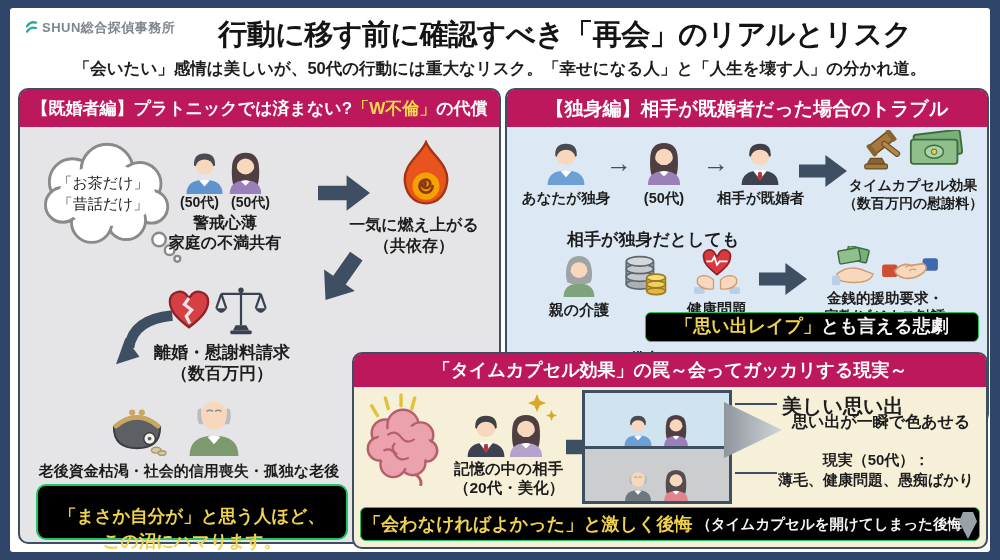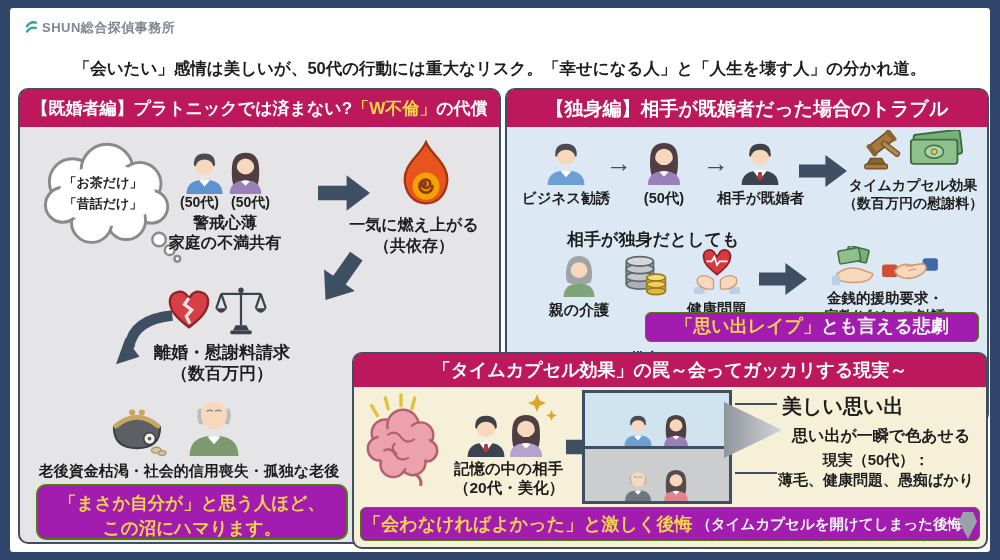--- a/index.html
+++ b/index.html
@@ -29,26 +29,26 @@
 
   .abs { position:absolute; }
   .cap { font-weight:bold; color:#1d1d1d; text-align:center; }
   .nowrap { white-space:nowrap; }
 
   
   .barrow { background:#3e4f63; clip-path:polygon(0 31%,55% 31%,55% 3%,100% 50%,55% 97%,55% 69%,0 69%); }
   .sarrow { color:#3e4f63; font-size:26px; font-weight:bold; line-height:1; }
 
   
-  .darkbox { background:#a21caf; border:2px solid #4d7c0f; border-radius:10px; text-align:center; }
+  .darkbox { background:#000000; border:2px solid #22c55e; border-radius:10px; text-align:center; }
   .yellow { color:#f0d24e; } .white { color:#f5f5f5; }
 
   
   .bubble-text { position:absolute; left:0; right:12px; top:36px; text-align:center;
-                 font-size:13px; font-weight:bold; color:#222; line-height:21px; }
+                 font-size:15px; font-weight:normal; color:#222; line-height:21px; }
 
   
   .pp { display:inline-block; }
 
   
   .photo-frame { background:#3e4f63; border:3px solid #3e4f63; display:grid;
                  grid-template-rows:1fr 1fr; gap:3px; }
   .photo { display:flex; align-items:flex-end; justify-content:center; gap:4px; overflow:hidden; }
   .photo-young { background:#cfe4ef; }
   .photo-old { background:#cbcdcf; }
@@ -101,20 +101,21 @@
 <div class="stage">
   <div class="page">
 
     <div class="logo">
       <svg width="15" height="16" viewBox="0 0 16 18">
         <path d="M3 7 q4 -6 10 -4" stroke="#2aa79b" stroke-width="2.6" fill="none" stroke-linecap="round"></path>
         <path d="M3 13 q4 -6 10 -4" stroke="#2aa79b" stroke-width="2.6" fill="none" stroke-linecap="round"></path>
       </svg>
       <span>SHUN総合探偵事務所</span>
     </div>
+    <div class="title">行動に移す前に確認すべき「再会」のリアルとリスク</div>
     <div class="subtitle">「会いたい」感情は美しいが、50代の行動には重大なリスク。「幸せになる人」と「人生を壊す人」の分かれ道。</div>
 
     <section class="panel married-panel">
       <div class="panel-header">
         <span>【既婚者編】プラトニックでは済まない?</span><span class="hl">「W不倫」</span><span>の代償</span>
       </div>
 
       <div class="abs" style="left:12px; top:46px; width:154px; height:132px;">
         <svg width="154" height="132" viewBox="0 0 160 134">
           <g fill="#fff" stroke="#8a8a8a" stroke-width="3">
@@ -213,34 +214,34 @@
           <circle cx="45" cy="40" r="2" fill="#5c5f63"></circle>
           <ellipse cx="52" cy="52" rx="5" ry="3" fill="#d9c9a4" stroke="#a9996f" stroke-width="1.5"></ellipse>
           <ellipse cx="58" cy="55" rx="4" ry="2.5" fill="#d9c9a4" stroke="#a9996f" stroke-width="1.5"></ellipse>
         </svg>
         <svg class="pp" width="64" height="68" style="--shirt:#7d9a6f">
             <use href="#sym-oldman"></use>
           </svg>
       </div>
       <div class="abs cap nowrap" style="left:2px; top:372px; width:334px; font-size:15px;">老後資金枯渇・社会的信用喪失・孤独な老後</div>
 
-      <div class="abs darkbox" style="left:16px; top:394px; width:312px; height:56px; padding-top:5px;">
+      <div class="abs darkbox" style="left:16px; top:394px; width:312px; height:56px; padding-top:18px;">
         <div class="yellow nowrap" style="font-size:17.5px; font-weight:bold; line-height:25px;">「まさか自分が」と思う人ほど、</div>
         <div class="yellow nowrap" style="font-size:17.5px; font-weight:bold; line-height:25px;">この沼にハマります。</div>
       </div>
     </section>
 
     <section class="panel single-panel">
       <div class="panel-header">【独身編】相手が既婚者だった場合のトラブル</div>
 
       <div class="abs" style="left:14px; top:46px; width:90px; text-align:center;">
         <svg class="pp" width="46" height="49" style="--hair:#4a4a52;--shirt:#6c9fd4">
             <use href="#sym-man"></use>
           </svg>
-        <div class="cap nowrap" style="font-size:14.5px;">ビジネス勧誘</div>
+        <div class="cap nowrap" style="font-size:14.5px;">あなたが独身</div>
       </div>
       <div class="abs sarrow" style="left:99px; top:60px;">→</div>
       <div class="abs" style="left:114px; top:46px; width:86px; text-align:center;">
         <svg class="pp" width="46" height="49" style="--hair:#4f3e42;--shirt:#9b7fb8">
             <use href="#sym-woman"></use>
           </svg>
         <div class="cap nowrap" style="font-size:14.5px;">(50代)</div>
       </div>
       <div class="abs sarrow" style="left:196px; top:60px;">→</div>
       <div class="abs" style="left:210px; top:46px; width:86px; text-align:center;">
@@ -408,21 +409,21 @@
           <svg class="pp" width="34" height="36" style="--hair:#564c4e;--shirt:#e2838d">
               <use href="#sym-woman"></use>
             </svg>
         </div>
       </div>
 
       <div class="abs gray-tri" style="left:370px; top:48px; width:58px; height:56px;"></div>
 
       <div class="abs connector" style="left:381px; top:49px; width:42px;"></div>
       <div class="abs cap nowrap" style="left:428px; top:39px; font-size:20px;">美しい思い出</div>
-      <div class="abs cap nowrap" style="left:438px; top:72px; font-size:16px;">思い出が一瞬で色あせる</div>
+      <div class="abs cap nowrap" style="left:438px; top:58px; font-size:16px;">思い出が一瞬で色あせる</div>
       <div class="abs connector" style="left:381px; top:118px; width:42px;"></div>
       <div class="abs cap nowrap" style="left:424px; top:96px; font-size:15px; line-height:20px; text-align:center;">
         <div>現実（50代）：</div>
         <div>薄毛、健康問題、愚痴ばかり</div>
       </div>
 
       <div class="abs darkbox nowrap" style="left:6px; right:6px; top:153px; height:34px; border-width:1px; border-radius:6px; display:flex; align-items:center; justify-content:center; gap:4px;">
         <span class="yellow" style="font-size:18px; font-weight:bold;">「会わなければよかった」と激しく後悔</span>
         <span class="white" style="font-size:14.5px; font-weight:bold;">（タイムカプセルを開けてしまった後悔）</span>
         <div class="abs quote-tail" style="right:2px; top:4px; width:18px; height:27px;"></div>

